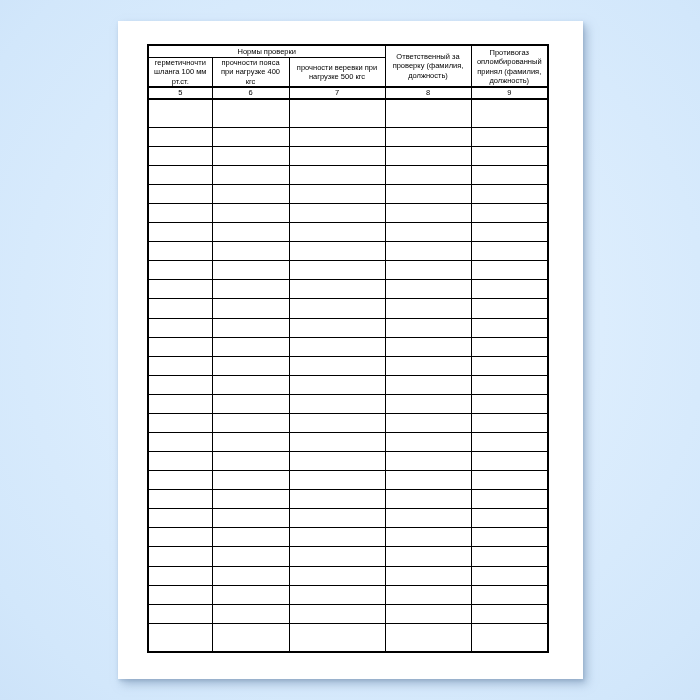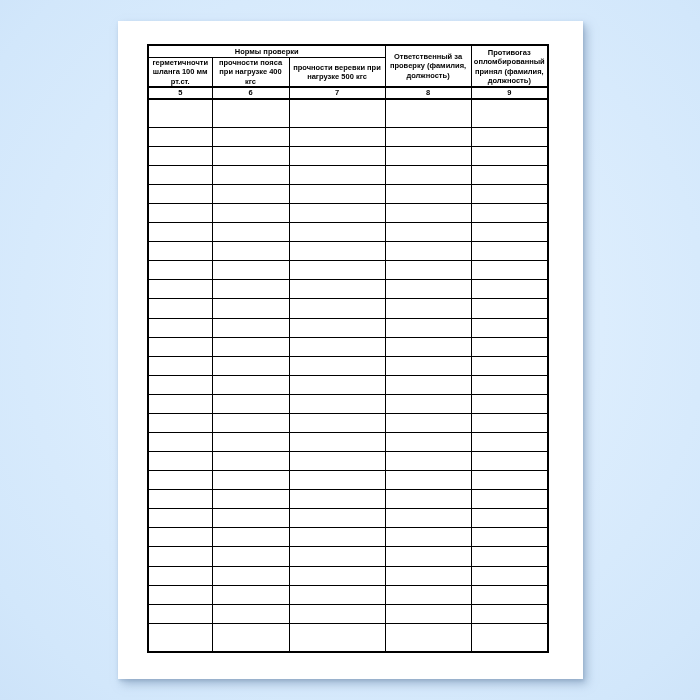--- a/index.html
+++ b/index.html
@@ -40,21 +40,20 @@
     line-height: 9.4px;
     color: #000;
     text-align: center;
   }
   table.doc-table,
   table.doc-table td {
     border: 1px solid #000;
   }
   table.doc-table {
     border-width: 2px;
-    font-weight: bold;
   }
   td {
     padding: 0 1px;
     vertical-align: middle;
     overflow: hidden;
   }
   tr.row-group-title td { height: 11px; }
   tr.row-subheader td   { height: 28px; }
   tr.row-numbers td {
     height: 9px;

